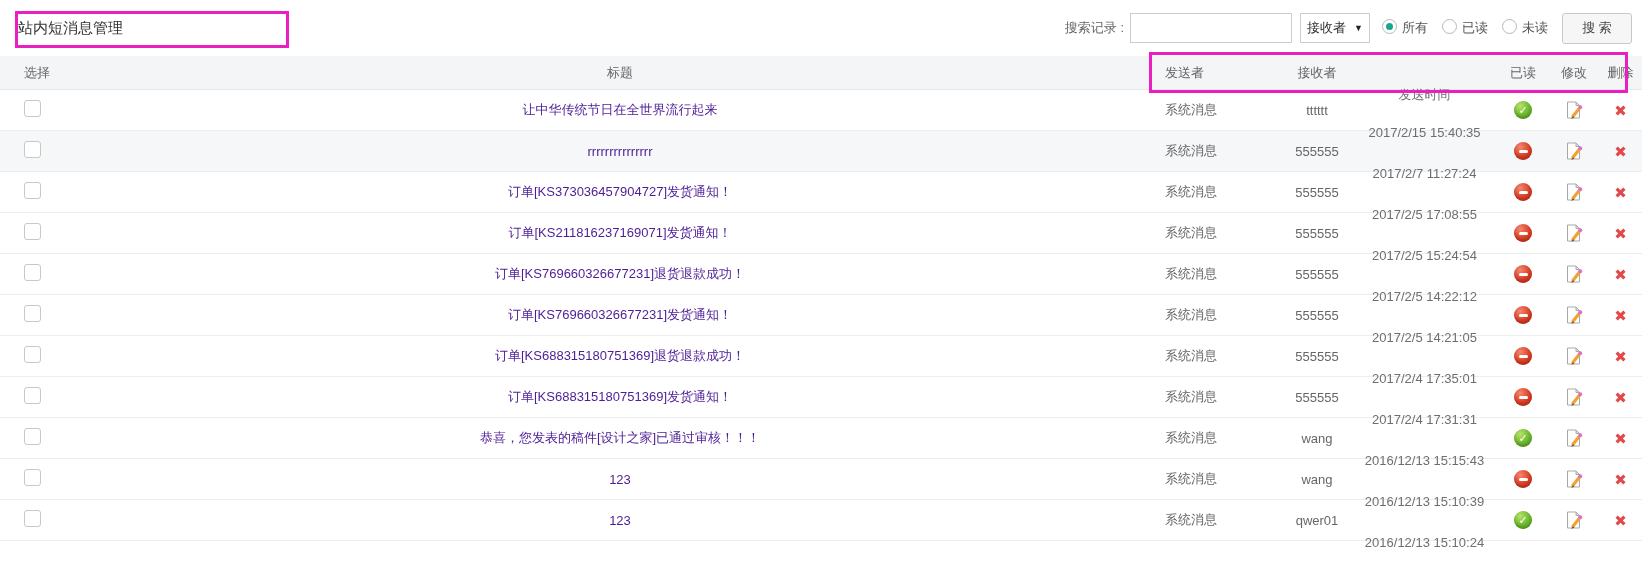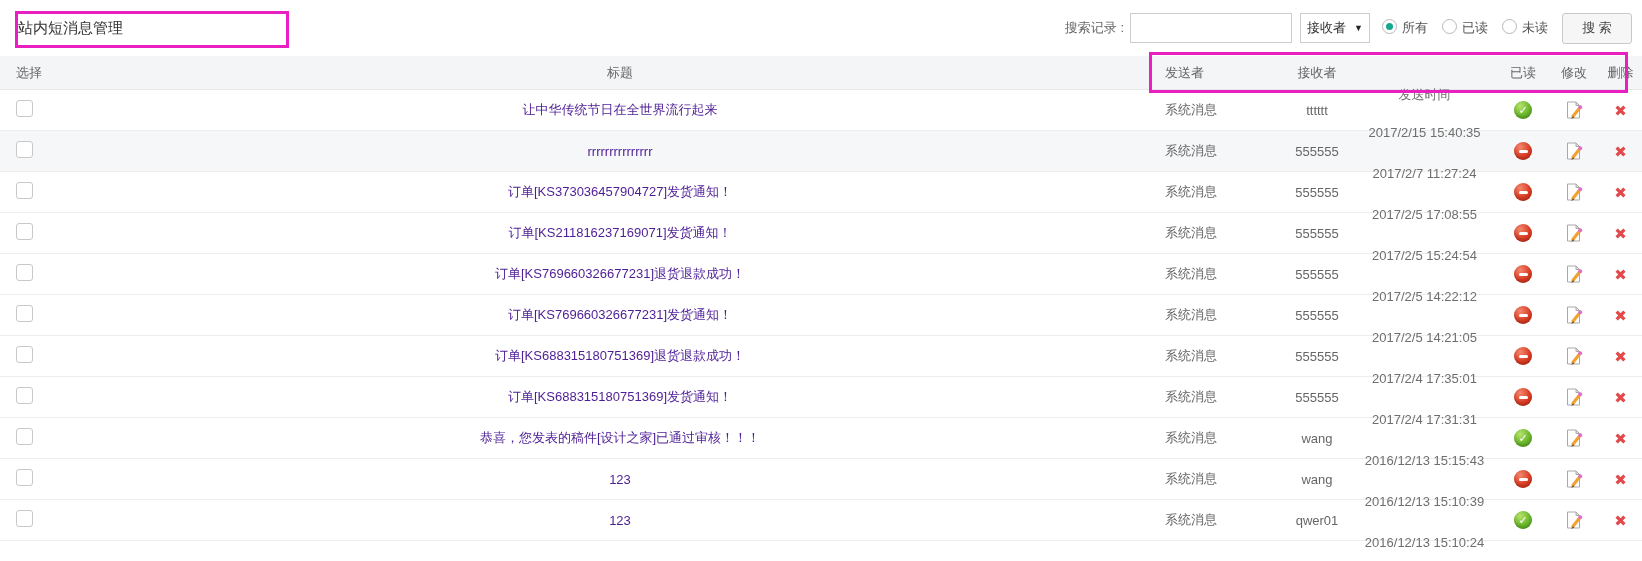--- a/index.html
+++ b/index.html
@@ -29,21 +29,21 @@
     border-radius:3px; font-size:13px; color:#444; cursor:pointer;
     font-family:"Liberation Sans","DejaVu Sans",sans-serif; }
 
   
   .thead { height:34px; display:flex; align-items:center; background:#f4f5f7;
     border-bottom:1px solid #e7e7e7; font-size:13px; color:#666; }
   .row { height:41px; display:flex; align-items:center; background:#fff;
     border-bottom:1px solid #ededed; font-size:13px; color:#666; }
   .row.hl { background:#f6f7f9; }
 
-  .col-select { width:75px; padding-left:16px; flex:none; }
+  .col-select { width:75px; padding-left:24px; flex:none; }
   .col-title  { flex:1; text-align:center; color:#4c1d95; }
   .thead .col-title { text-align:center; color:#666; }
   .col-sender   { width:117px; flex:none; text-align:left; }
   .col-receiver { width:70px;  flex:none; text-align:center; }
   .col-time     { width:145px; flex:none; text-align:center; color:#6e6e6e;margin-top:45px; }
   .col-read     { width:52px;  flex:none; text-align:center; }
   .col-edit     { width:50px;  flex:none; text-align:center; }
   .col-delete   { width:43px;  flex:none; text-align:center; }
 
   .checkbox { width:17px; height:17px; border:1px solid #c8c8c8; border-radius:3px;

